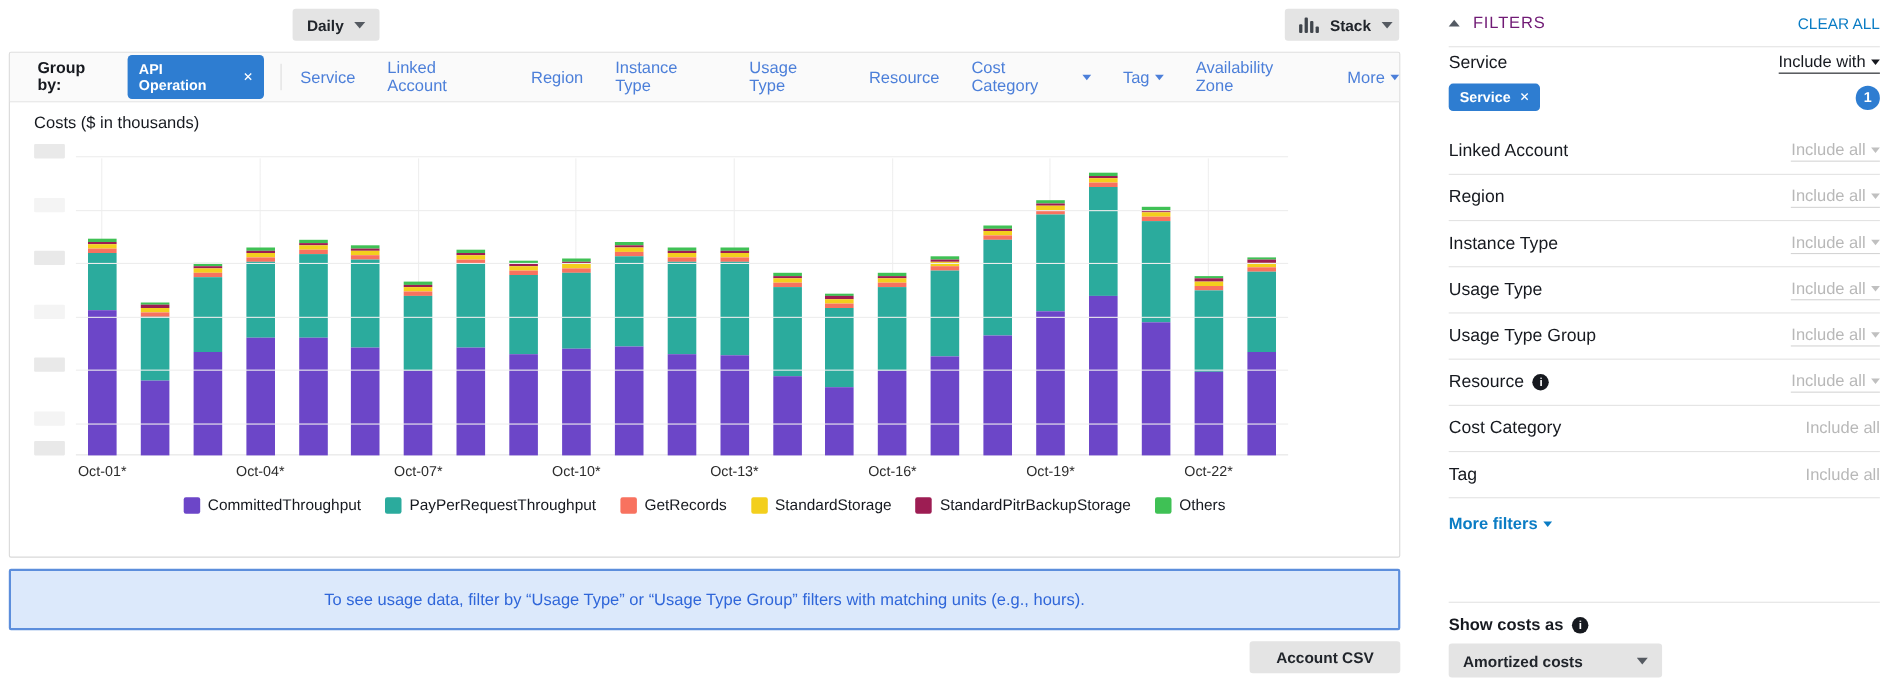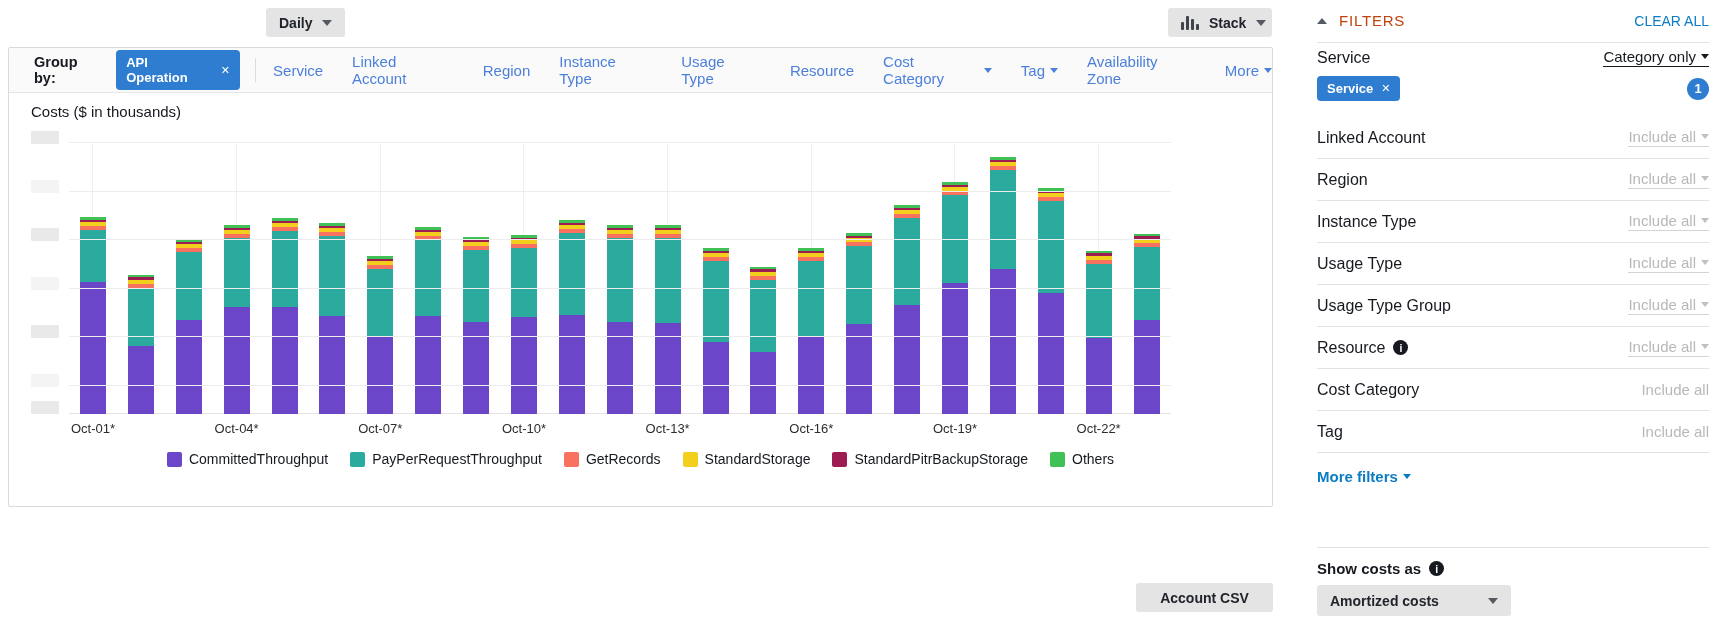--- a/index.html
+++ b/index.html
@@ -53,21 +53,21 @@
 
   
   .banner { position:absolute; left:8px; top:517px; width:1265px; height:56px; background:#dce9fb;
             border:2px solid #5c8edc; border-radius:2px; display:flex; align-items:center; justify-content:center; }
   .banner-text { color:#2f66d9; font-size:15px; font-weight:500; }
   .dl-btn { left:1136px; top:583px; width:137px; justify-content:center; }
 
   
   .panel { position:absolute; left:1317px; top:0; width:392px; height:625px; }
   .panel-head { position:absolute; left:0; right:0; top:12px; display:flex; align-items:center; gap:12px; }
-  .panel-title { font-size:15px; color:#c2410c; letter-spacing:0.8px; font-weight:500; }
+  .panel-title { font-size:15px; color:#701a75; letter-spacing:0.8px; font-weight:500; }
   .clear-all { margin-left:auto; color:#0a7cc4; font-size:14px; font-weight:normal; cursor:pointer; }
   .p-div { position:absolute; left:0; right:0; height:1px; background:#e3e3e3; }
   .svc-row { position:absolute; left:0; right:0; top:48px; display:flex; align-items:center; }
   .svc-label { font-size:16px; }
   .mode-link { margin-left:auto; font-size:15px; color:#16191f; border-bottom:1px solid #16191f;
                padding-bottom:1px; cursor:pointer; display:inline-flex; align-items:center; }
   .chip-row { position:absolute; left:0; right:0; top:76px; display:flex; align-items:center; }
   .count-badge { margin-left:auto; width:22px; height:22px; border-radius:50%; background:#2e7dd1;
                  color:#fff; font-size:13px; font-weight:bold; display:flex; align-items:center; justify-content:center; }
   .rows { position:absolute; left:0; right:0; top:117px; }
@@ -431,37 +431,40 @@
           <span class="swatch" style="background: rgb(157, 29, 83);"></span>
           <span>StandardPitrBackupStorage</span>
         </span>
         <span class="legend-item">
           <span class="swatch" style="background: rgb(63, 193, 85);"></span>
           <span>Others</span>
         </span>
       </div>
   </div>
 
+  <div class="banner">
+    <span class="banner-text">To see usage data, filter by “Usage Type” or “Usage Type Group” filters with matching units (e.g., hours).</span>
+  </div>
 
   <button class="gbtn dl-btn">
     <span>Account CSV</span>
   </button>
 
   <div class="panel">
     <div class="panel-head">
       <span class="tri-up"></span>
       <span class="panel-title">FILTERS</span>
       <span class="clear-all">CLEAR ALL</span>
     </div>
     <div class="p-div" style="top:42px;"></div>
 
     <div class="svc-row">
       <span class="svc-label">Service</span>
       <span class="mode-link">
-        <span>Category only</span>
+        <span>Include with</span>
         <span class="caret-sm" style="color:#16191f"></span>
       </span>
     </div>
     <div class="chip-row">
       <span class="chip">
         <span>Service</span>
         <span class="x"></span>
       </span>
       <span class="count-badge">1</span>
     </div>

